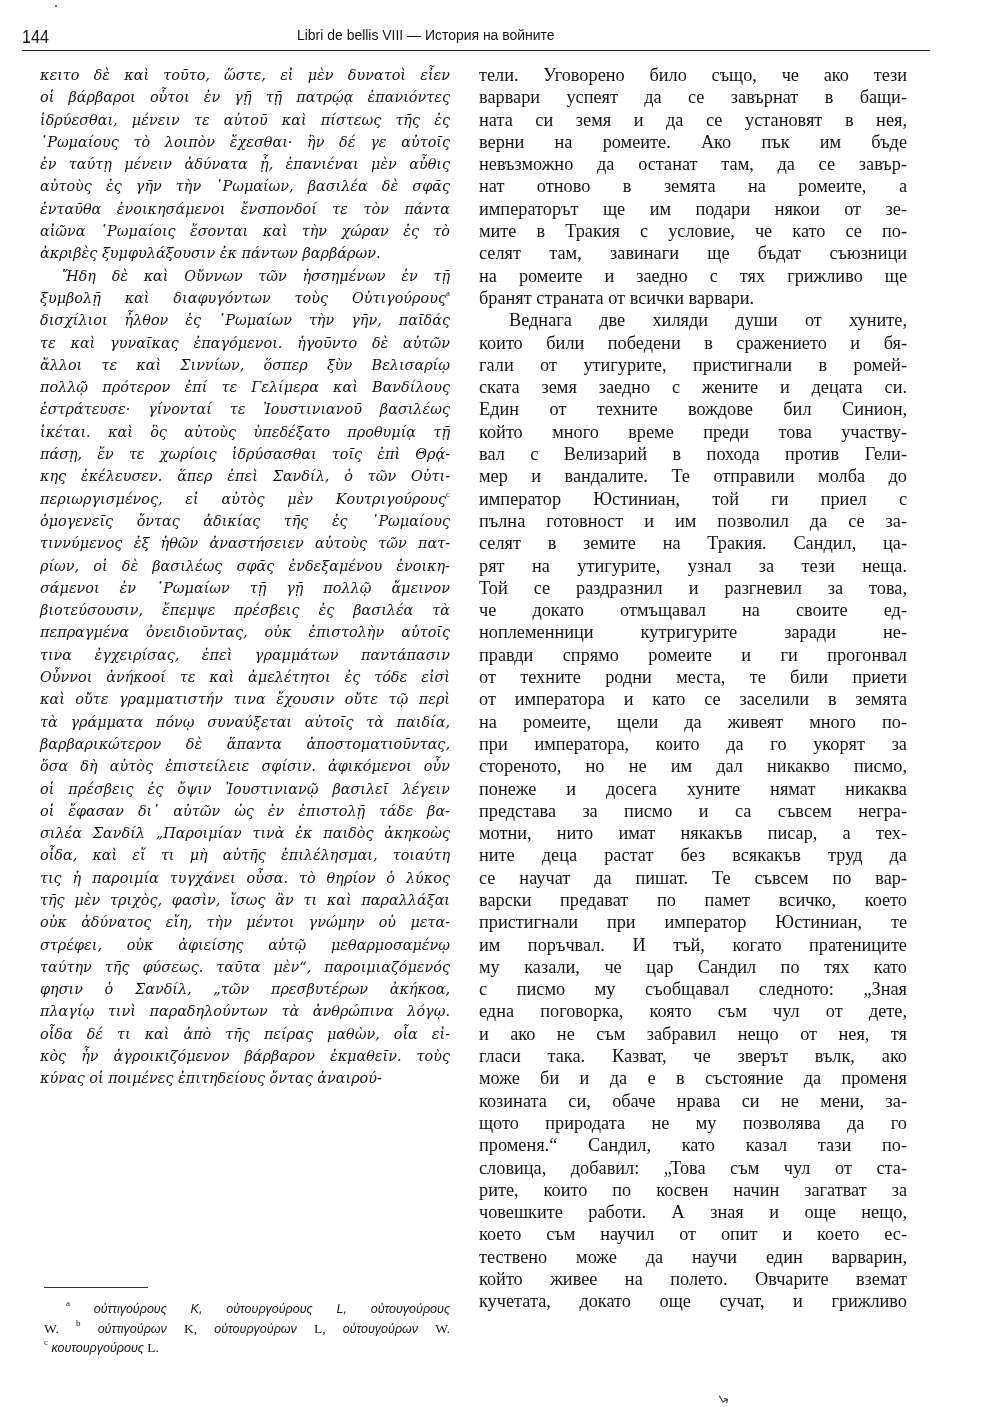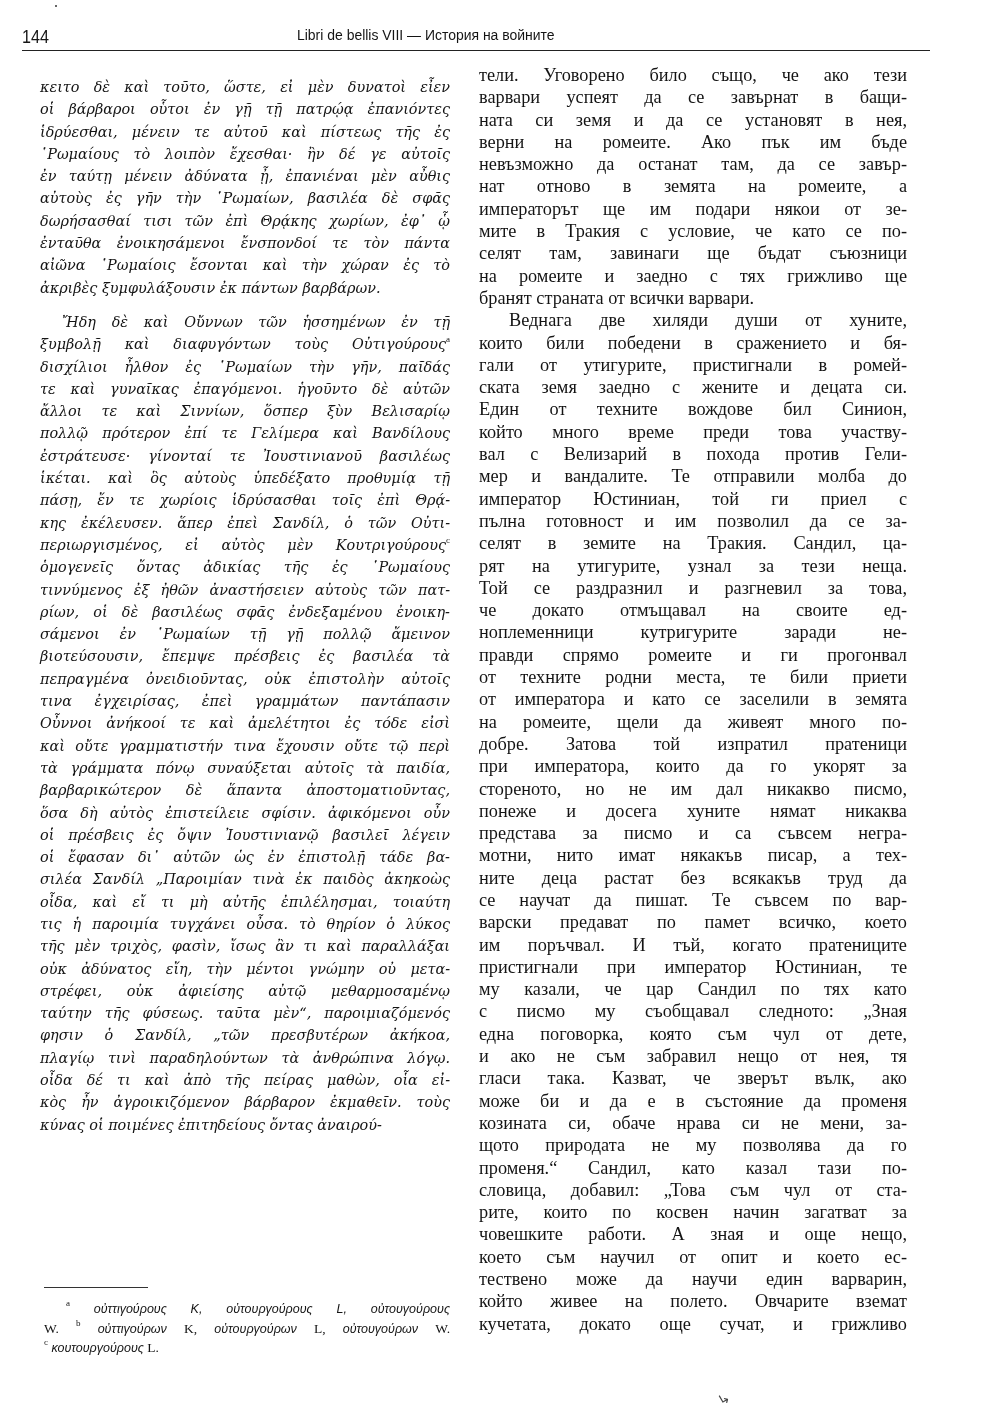--- a/index.html
+++ b/index.html
@@ -5,27 +5,27 @@
   html, body { margin: 0; padding: 0; background: #ffffff; }
   body { width: 1000px; height: 1407px; position: relative; overflow: hidden; color: #141414; }
   .page { position: absolute; left: 0; top: 0; width: 1000px; height: 1407px; }
   .stray-dot { position: absolute; left: 55px; top: 5px; width: 2px; height: 2px; background: #333; border-radius: 50%; }
   .header { position: absolute; left: 22px; top: 22px; width: 910px; height: 30px;
             font-family: "Liberation Sans", sans-serif; }
   .page-num { position: absolute; left: 0; top: 4px; font-size: 19px; letter-spacing: 0px; transform: scaleX(0.85); transform-origin: left center; }
   .running-head { position: absolute; left: 275px; top: 4px; font-size: 15.5px; transform: scaleX(0.9); transform-origin: left center; white-space: nowrap; }
   .header-rule { position: absolute; left: 22px; top: 50px; width: 908px; height: 1px; background: #222; }
   .col { position: absolute; }
-  .col-greek { left: 40px; top: 76px; width: 410px; font-family: "DejaVu Serif", serif; font-style: italic; font-size: 14.4px; }
+  .col-greek { left: 40px; top: 64px; width: 410px; font-family: "DejaVu Serif", serif; font-style: italic; font-size: 14.4px; }
   .col-bg { left: 479px; top: 64px; width: 428px; font-family: "Liberation Serif", serif; font-size: 18.3px; }
   .line { display: block; height: 22.3px; line-height: 22.3px; white-space: nowrap; text-align: justify; text-align-last: justify; overflow: visible; }
   .col-bg .line { height: 22.3px; line-height: 22.3px; }
   .line.indent { padding-left: 30px; }
   .line.last { text-align-last: left; }
-  .col-greek .line.indent { padding-left: 22px; margin-top: 12px; }
+  .col-greek .line.indent { padding-left: 22px; }
   sup { font-size: 9px; font-style: normal; font-family: "Liberation Serif", serif; vertical-align: 7px; line-height: 0; }
   .fn-rule { position: absolute; left: 44px; top: 1287px; width: 104px; height: 1px; background: #333; }
   .footnotes { position: absolute; left: 44px; top: 1299px; width: 406px; font-family: "Liberation Serif", serif; font-size: 13.5px; }
   .footnotes .line { height: 19.5px; line-height: 19.5px; }
   .footnotes .gr { font-family: Liberation Sans, sans-serif; font-style: italic; font-size: 12.5px; }
   .fn-indent { padding-left: 22px; }
   .stray-mark { position: absolute; left: 718px; top: 1391px; font-size: 14px; color: #444; font-family: "DejaVu Sans", sans-serif; transform: rotate(-30deg); }
 </style>
 </head>
 <body>
@@ -39,21 +39,20 @@
   </div>
   <div class="header-rule"></div>
 
   <div class="col col-greek" id="greek-col">
       <div class="line"><span>κειτο δὲ καὶ τοῦτο, ὥστε, εἰ μὲν δυνατοὶ εἶεν</span></div>
       <div class="line"><span>οἱ βάρβαροι οὗτοι ἐν γῇ τῇ πατρῴᾳ ἐπανιόντες</span></div>
       <div class="line"><span>ἱδρύεσθαι, μένειν τε αὐτοῦ καὶ πίστεως τῆς ἐς</span></div>
       <div class="line"><span>῾Ρωμαίους τὸ λοιπὸν ἔχεσθαι· ἢν δέ γε αὐτοῖς</span></div>
       <div class="line"><span>ἐν ταύτῃ μένειν ἀδύνατα ᾖ, ἐπανιέναι μὲν αὖθις</span></div>
       <div class="line"><span>αὐτοὺς ἐς γῆν τὴν ῾Ρωμαίων, βασιλέα δὲ σφᾶς</span></div>
-      <div class="line"><span>δωρήσασθαί τισι τῶν ἐπὶ Θρᾴκης χωρίων, ἐφ᾽ ᾧ</span></div>
       <div class="line"><span>ἐνταῦθα ἐνοικησάμενοι ἔνσπονδοί τε τὸν πάντα</span></div>
       <div class="line"><span>αἰῶνα ῾Ρωμαίοις ἔσονται καὶ τὴν χώραν ἐς τὸ</span></div>
       <div class="line last"><span>ἀκριβὲς ξυμφυλάξουσιν ἐκ πάντων βαρβάρων.</span></div>
       <div class="line indent"><span>Ἤδη δὲ καὶ Οὔννων τῶν ἡσσημένων ἐν τῇ</span></div>
       <div class="line"><span>ξυμβολῇ καὶ διαφυγόντων τοὺς Οὐτιγούρους</span><sup>a</sup></div>
       <div class="line"><span>δισχίλιοι ἦλθον ἐς ῾Ρωμαίων τὴν γῆν, παῖδάς</span></div>
       <div class="line"><span>τε καὶ γυναῖκας ἐπαγόμενοι. ἡγοῦντο δὲ αὐτῶν</span></div>
       <div class="line"><span>ἄλλοι τε καὶ Σιννίων, ὅσπερ ξὺν Βελισαρίῳ</span></div>
       <div class="line"><span>πολλῷ πρότερον ἐπί τε Γελίμερα καὶ Βανδίλους</span></div>
       <div class="line"><span>ἐστράτευσε· γίνονταί τε Ἰουστινιανοῦ βασιλέως</span></div>
@@ -113,31 +112,30 @@
       <div class="line"><span>пълна готовност и им позволил да се за-</span></div>
       <div class="line"><span>селят в земите на Тракия. Сандил, ца-</span></div>
       <div class="line"><span>рят на утигурите, узнал за тези неща.</span></div>
       <div class="line"><span>Той се раздразнил и разгневил за това,</span></div>
       <div class="line"><span>че докато отмъщавал на своите ед-</span></div>
       <div class="line"><span>ноплеменници кутригурите заради не-</span></div>
       <div class="line"><span>правди спрямо ромеите и ги прогонвал</span></div>
       <div class="line"><span>от техните родни места, те били приети</span></div>
       <div class="line"><span>от императора и като се заселили в земята</span></div>
       <div class="line"><span>на ромеите, щели да живеят много по-</span></div>
-      <div class="line"><span>добре. Затова той изпратил пратеници</span></div>
       <div class="line"><span>при императора, които да го укорят за</span></div>
       <div class="line"><span>стореното, но не им дал никакво писмо,</span></div>
       <div class="line"><span>понеже и досега хуните нямат никаква</span></div>
       <div class="line"><span>представа за писмо и са съвсем негра-</span></div>
       <div class="line"><span>мотни, нито имат някакъв писар, а тех-</span></div>
       <div class="line"><span>ните деца растат без всякакъв труд да</span></div>
       <div class="line"><span>се научат да пишат. Те съвсем по вар-</span></div>
       <div class="line"><span>варски предават по памет всичко, което</span></div>
+      <div class="line"><span>пристигнали при император Юстиниан, те</span></div>
       <div class="line"><span>им поръчвал. И тъй, когато пратениците</span></div>
-      <div class="line"><span>пристигнали при император Юстиниан, те</span></div>
       <div class="line"><span>му казали, че цар Сандил по тях като</span></div>
       <div class="line"><span>с писмо му съобщавал следното: „Зная</span></div>
       <div class="line"><span>една поговорка, която съм чул от дете,</span></div>
       <div class="line"><span>и ако не съм забравил нещо от нея, тя</span></div>
       <div class="line"><span>гласи така. Казват, че зверът вълк, ако</span></div>
       <div class="line"><span>може би и да е в състояние да променя</span></div>
       <div class="line"><span>козината си, обаче нрава си не мени, за-</span></div>
       <div class="line"><span>щото природата не му позволява да го</span></div>
       <div class="line"><span>променя.“ Сандил, като казал тази по-</span></div>
       <div class="line"><span>словица, добавил: „Това съм чул от ста-</span></div>

